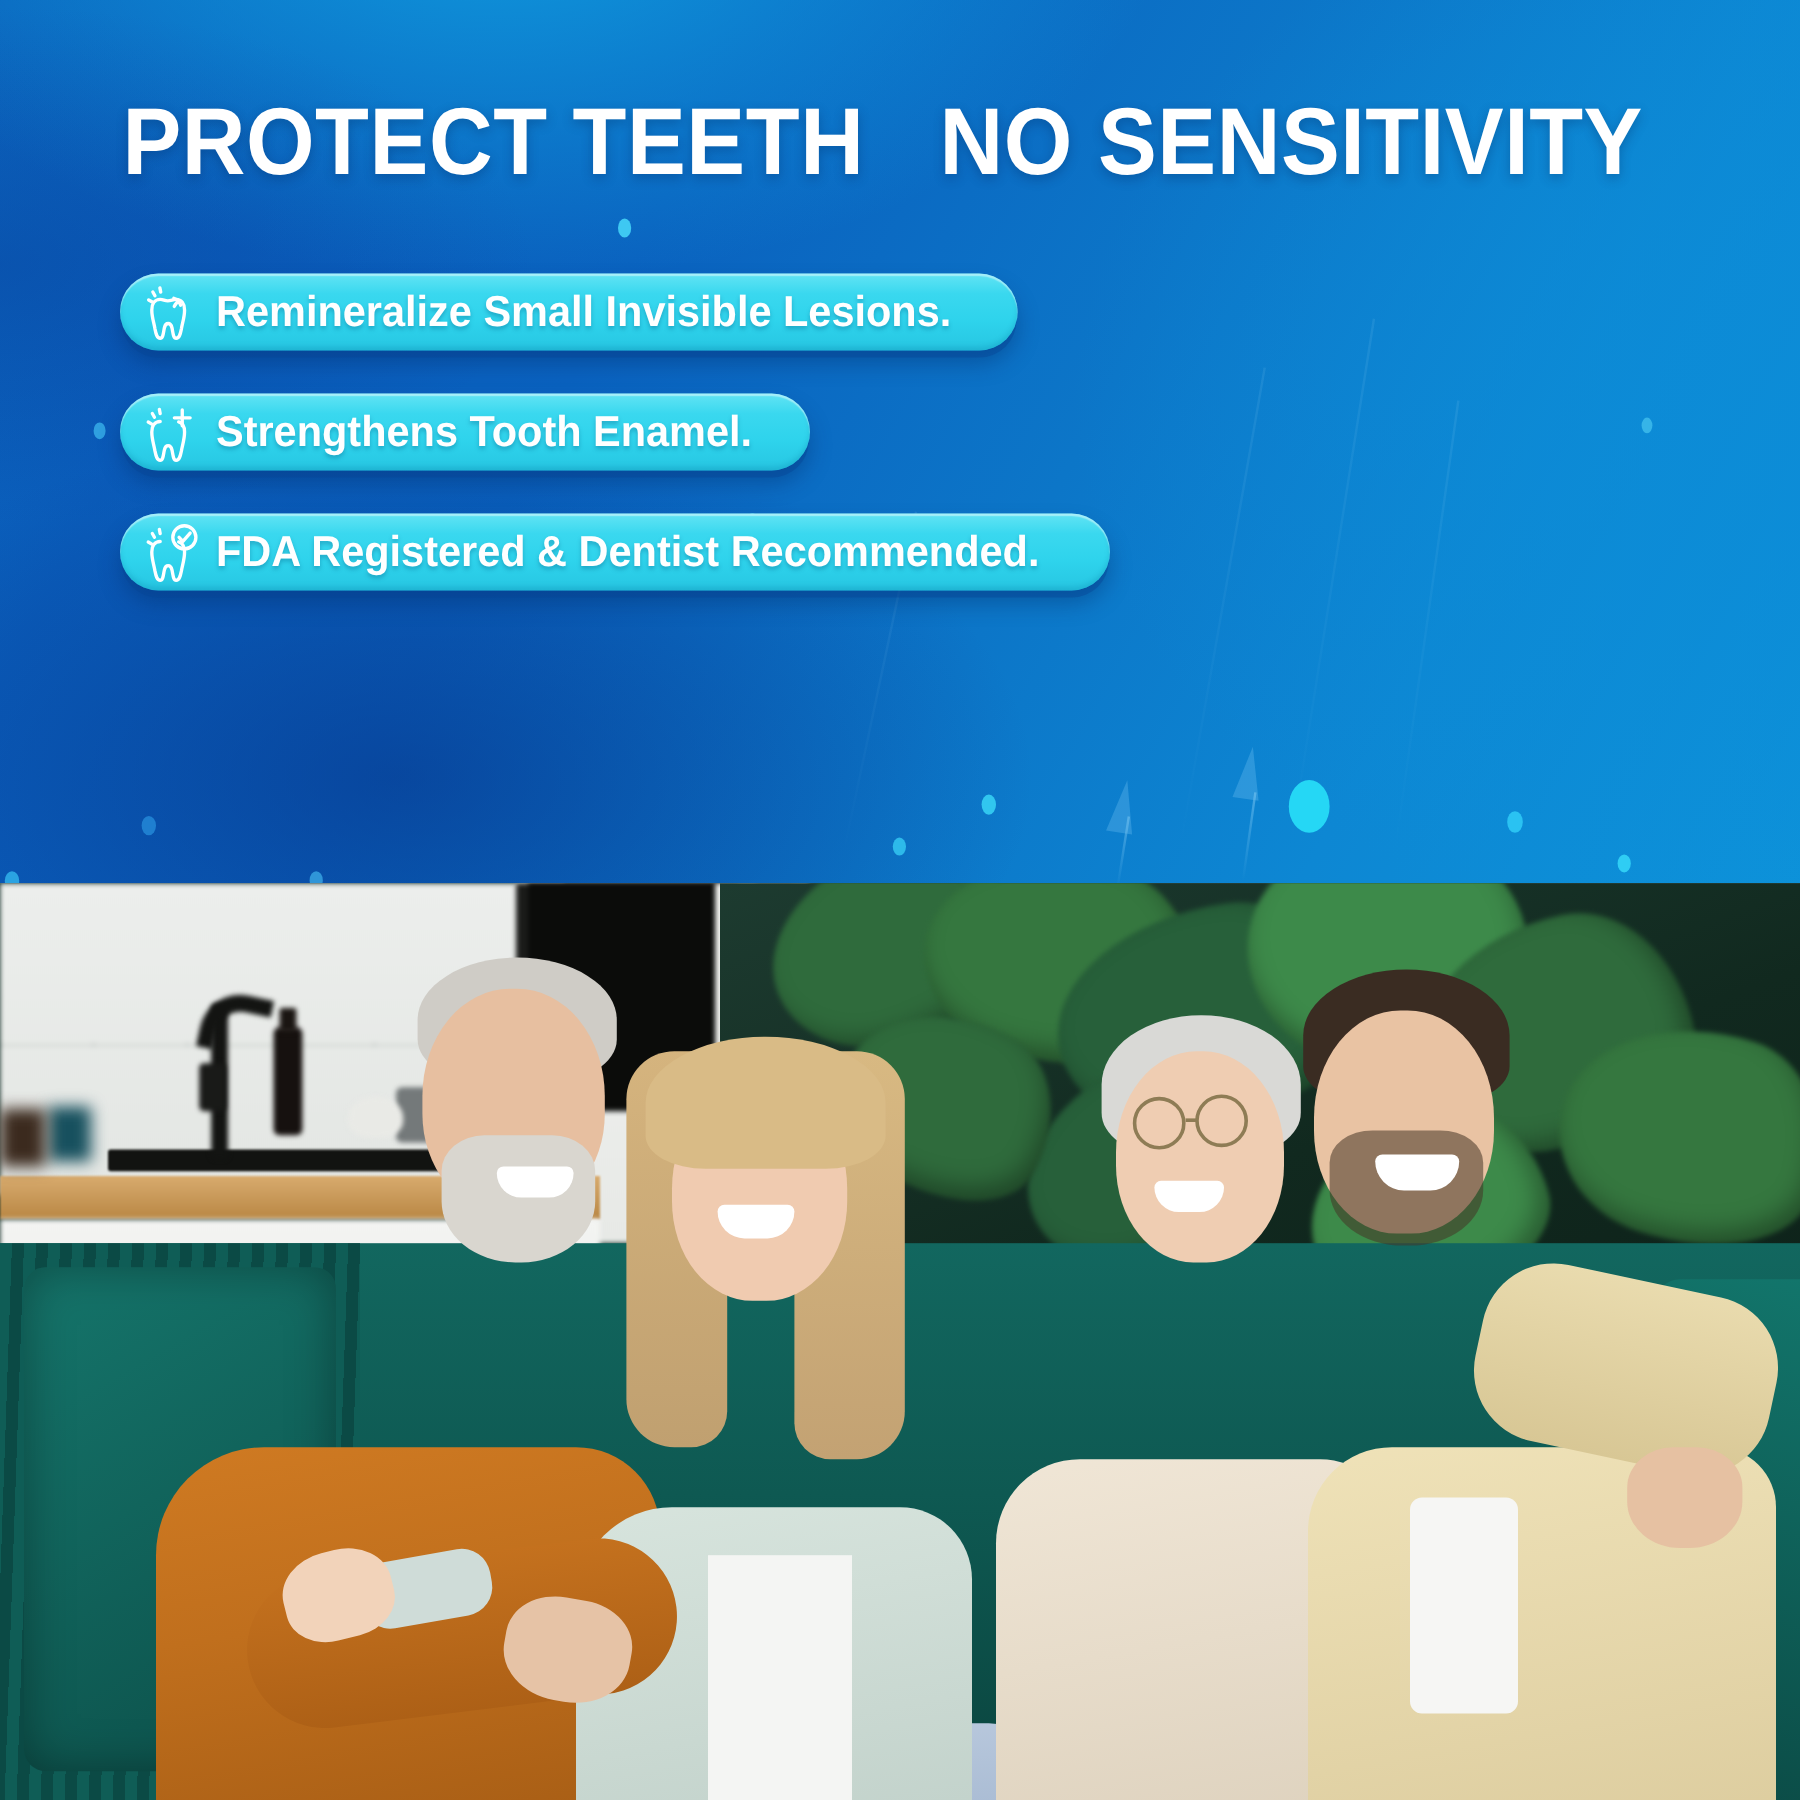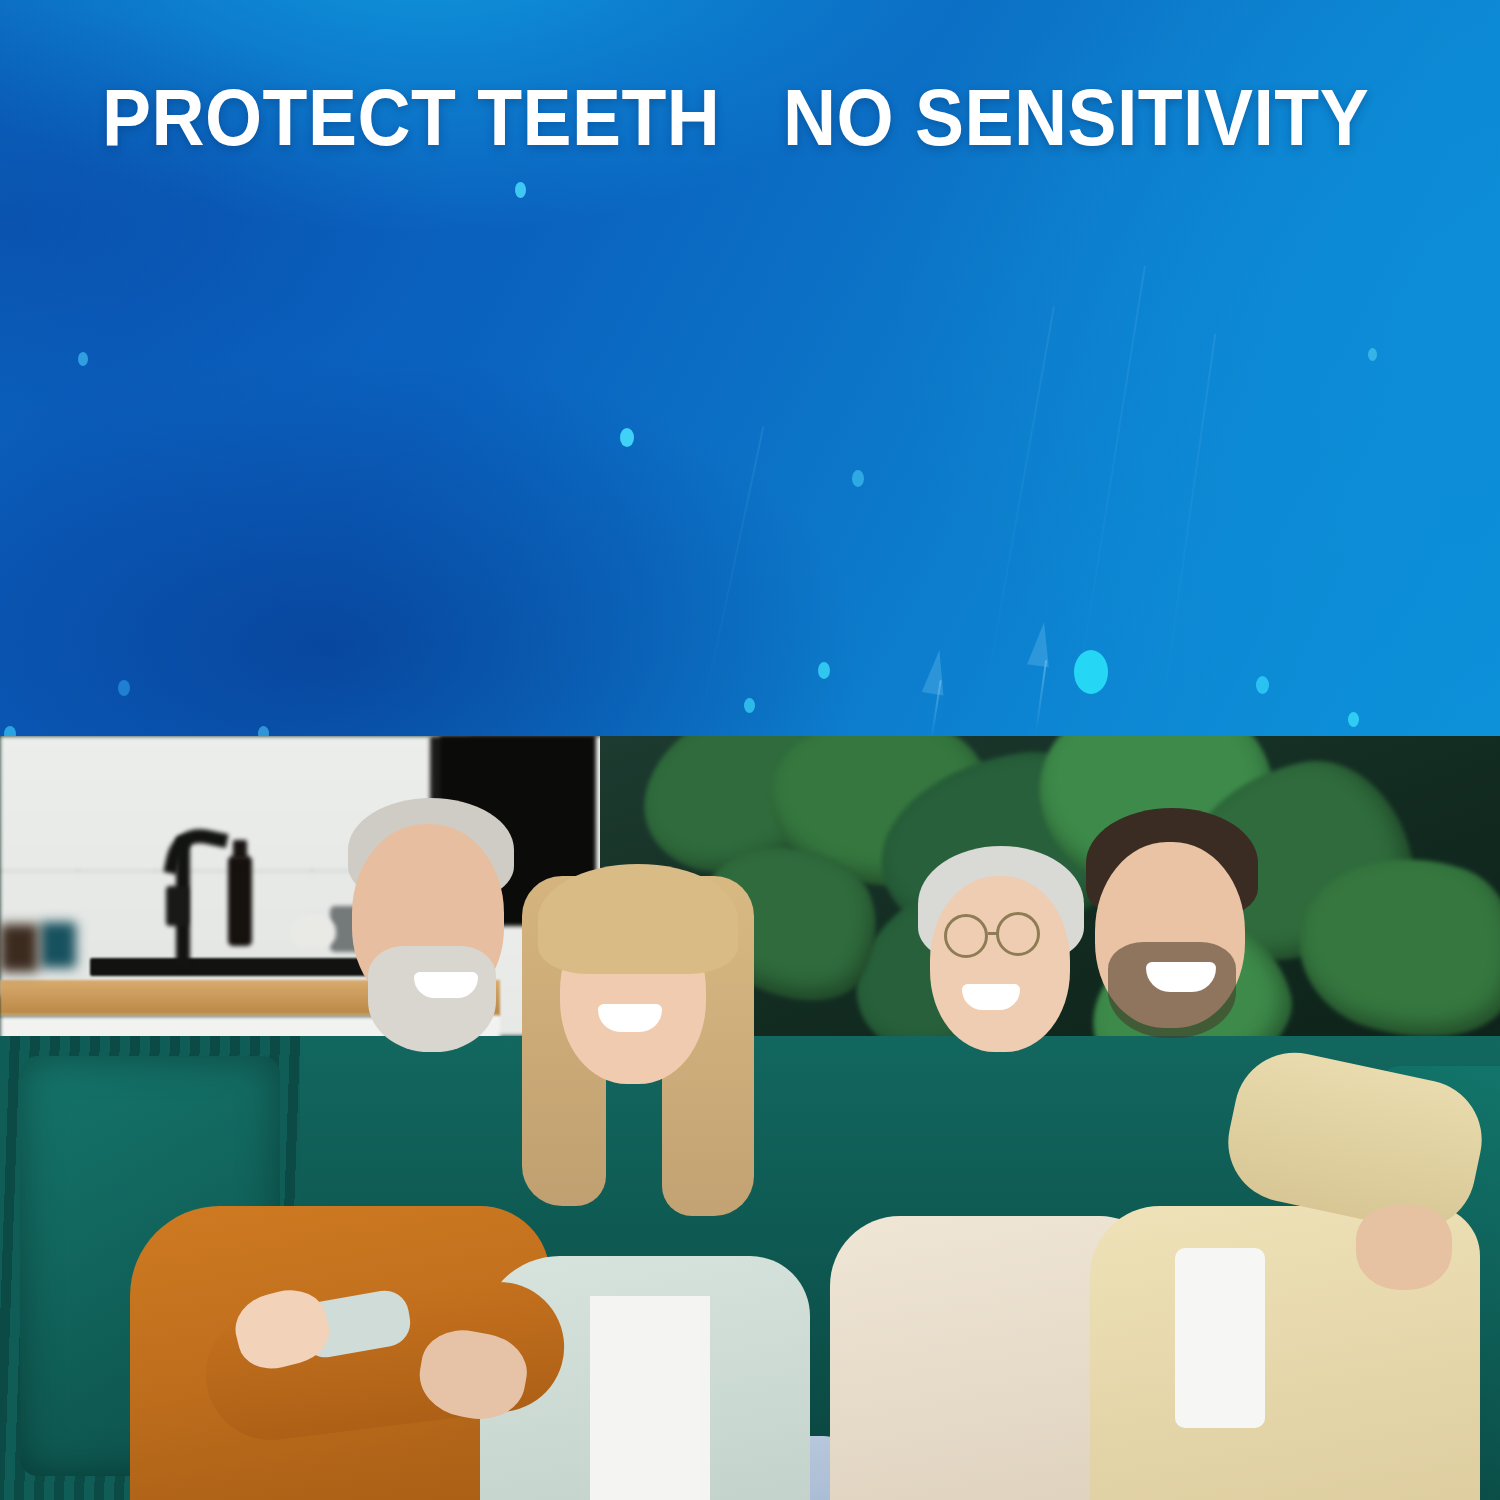--- a/index.html
+++ b/index.html
@@ -223,22 +223,59 @@
     <div class="dot" style="left:1348px;top:712px; width:11px; height:15px; background:#2fcdf4;"></div>
     <div class="dot" style="left:118px; top:680px; width:12px; height:16px; background:#1f7fd0;"></div>
     <div class="dot" style="left:258px; top:726px; width:11px; height:15px; background:#2f95d8;"></div>
     <div class="dot" style="left:4px;   top:726px; width:12px; height:16px; background:#2aa3e2;"></div>
 
     <div class="headline">PROTECT TEETH   NO SENSITIVITY</div>
 
     <div class="pills">
 
 
-
-
+      <div class="pill-row">
+        <div class="pill">
+          <span class="pill-icon">
+            <svg viewBox="0 0 64 64" fill="none" stroke="#ffffff" stroke-width="3.2" stroke-linecap="round" stroke-linejoin="round">
+              <path d="M20 20c-5 0-8 4-8 10 0 7 2 12 3 18 1 5 2 9 5 9s3-6 4-10c.6-2.6 1.8-4 3.6-4 1.8 0 3 1.4 3.6 4 1 4 1 10 4 10s4-4 5-9c1-6 3-11 3-18 0-6-3-10-8-10-3 0-5 1.4-8 1.4S23 20 20 20z" stroke-dasharray="0 0"></path>
+              <path d="M12.5 22.5l-3.5-2M15 16.5l-2-3.6M20.5 13l-.8-4"></path>
+              <path d="M33 19c3 1 5.5 3.5 6.5 6.5M39 21.5c-2.6.8-4.6 2.6-5.6 5.2"></path>
+            </svg>
+          </span>
+          <span class="pill-text">Remineralize Small Invisible Lesions.</span>
+        </div>
+      </div>
+
+      <div class="pill-row">
+        <div class="pill">
+          <span class="pill-icon">
+            <svg viewBox="0 0 64 64" fill="none" stroke="#ffffff" stroke-width="3.2" stroke-linecap="round" stroke-linejoin="round">
+              <path d="M20 22c-5 0-8 4-8 10 0 7 2 12 3 18 1 5 2 9 5 9s3-6 4-10c.6-2.6 1.8-4 3.6-4 1.8 0 3 1.4 3.6 4 1 4 1 10 4 10s4-4 5-9c1-6 3-11 3-18 0-5-2-8.5-5.6-9.6"></path>
+              <path d="M12 24.5l-3.4-2M14.5 18l-2-3.6M20 14.5l-.8-4"></path>
+              <path d="M41 11v15M33.5 18.5h15"></path>
+            </svg>
+          </span>
+          <span class="pill-text">Strengthens Tooth Enamel.</span>
+        </div>
+      </div>
+
+      <div class="pill-row">
+        <div class="pill">
+          <span class="pill-icon">
+            <svg viewBox="0 0 64 64" fill="none" stroke="#ffffff" stroke-width="3.2" stroke-linecap="round" stroke-linejoin="round">
+              <path d="M20 22c-5 0-8 4-8 10 0 7 2 12 3 18 1 5 2 9 5 9s3-6 4-10c.6-2.6 1.8-4 3.6-4 1.8 0 3 1.4 3.6 4 1 4 1 10 4 10s4-4 5-9c1-6 3-11 3-18 0-5-2-8.5-5.6-9.6"></path>
+              <path d="M12 24.5l-3.4-2M14.5 18l-2-3.6M20 14.5l-.8-4"></path>
+              <circle cx="43" cy="18" r="11"></circle>
+              <path d="M38 18l3.6 3.8L48.5 14"></path>
+            </svg>
+          </span>
+          <span class="pill-text">FDA Registered &amp; Dentist Recommended.</span>
+        </div>
+      </div>
 
     </div>
   </div>
 
   <div class="photo">
 
     <div class="ph kitchen-wall blur">
       <div class="hexrow"></div>
     </div>
     <div class="ph wall-white blur"></div>

